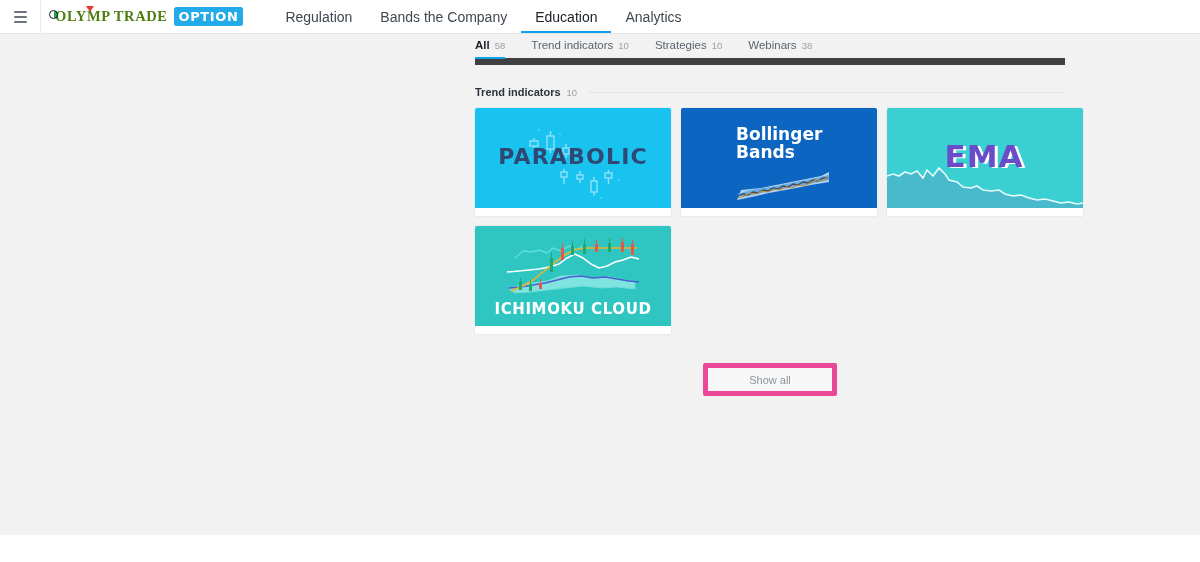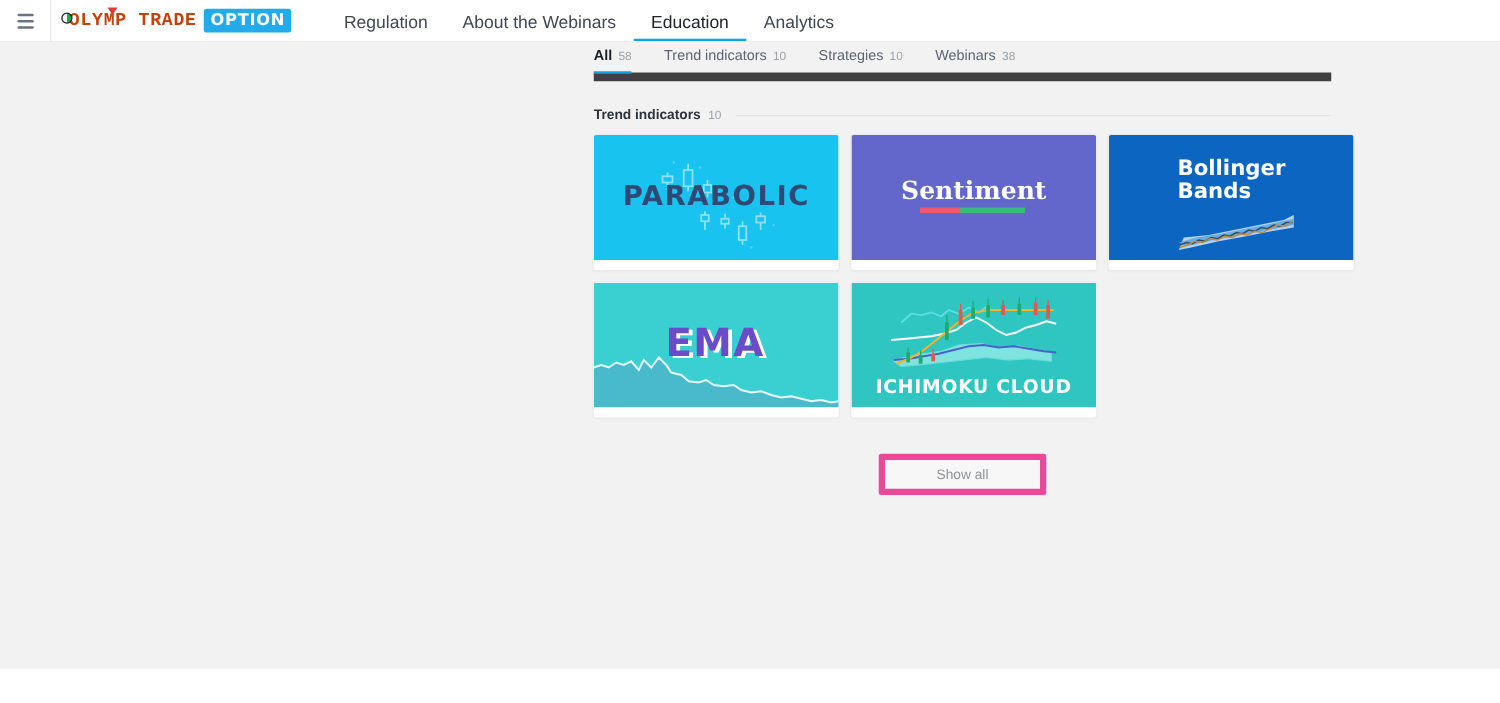--- a/index.html
+++ b/index.html
@@ -25,23 +25,23 @@
   }
   .burger span { display:block; width: 13px; height: 2px; background: #6b7480; border-radius: 1px; }
   .nav-divider { width: 1px; height: 33px; background: #e9e9ec; }
 
   .logo {
     display: flex; align-items: center; gap: 6px;
     margin-left: 8px; padding: 0 6px; cursor: pointer;
     position: relative;
   }
   .logo-word {
-    font-family: Liberation Mono, monospace;
+    font-family: Liberation Serif, serif;
     font-size: 14.5px; font-weight: 700; letter-spacing: .6px;
-    color: #c2410c; white-space: nowrap; position: relative;
+    color: #4d7c0f; white-space: nowrap; position: relative;
   }
   .logo-o {
     position: absolute; left: -0.5px; top: 3px;
     width: 9px; height: 9px; border-radius: 50%;
     background: linear-gradient(90deg,#ffffff 0 50%, #1fa84e 50% 100%);
     border: 1.6px solid #111827;
   }
   .logo-heart {
     position: absolute; left: 37px; top: -1px;
     width: 0; height: 0;
@@ -163,21 +163,21 @@
 
     <div class="logo">
       <div class="logo-word">OLYMP TRADE</div>
       <div class="logo-o"></div>
       <div class="logo-heart"></div>
       <div class="logo-badge">OPTION</div>
     </div>
 
     <div class="nav-links">
       <div class="nav-link">Regulation</div>
-      <div class="nav-link">About the Webinars</div>
+      <div class="nav-link">Bands the Company</div>
       <div class="nav-link active">Education</div>
       <div class="nav-link">Analytics</div>
     </div>
   </div>
   <div class="nav-bottom-line"></div>
 
   <div class="content-bg"></div>
 
   <div class="content">
 
@@ -243,31 +243,20 @@
               <circle cx="144" cy="72" r="1"></circle>
                 <circle cx="126" cy="90" r="1"></circle>
             </g>
             <text x="98" y="56" text-anchor="middle" font-family="DejaVu Sans, sans-serif" font-size="22" font-weight="700" letter-spacing="1.2" fill="#2F4874">PARABOLIC</text>
           </svg>
         </div>
 
       </div>
 
 
-      <div class="card">
-        <div class="thumb">
-          <svg viewBox="0 0 196 100" preserveAspectRatio="none">
-            <rect x="0" y="0" width="196" height="100" fill="#6366CB"></rect>
-            <text x="98" y="51" text-anchor="middle" font-family="DejaVu Serif, serif" font-size="20" font-weight="700" fill="#FFFFFF">Sentiment</text>
-            <rect x="55" y="58" width="32" height="4.5" fill="#F4566E"></rect>
-            <rect x="87" y="58" width="52" height="4.5" fill="#3CB878"></rect>
-          </svg>
-        </div>
-
-      </div>
 
       <div class="card">
         <div class="thumb">
           <svg viewBox="0 0 196 100" preserveAspectRatio="none">
             <rect x="0" y="0" width="196" height="100" fill="#0C65C1"></rect>
             <text x="55" y="32" font-family="DejaVu Sans, sans-serif" font-size="17" font-weight="700" fill="#FFFFFF">Bollinger</text>
             <text x="55" y="50" font-family="DejaVu Sans, sans-serif" font-size="17" font-weight="700" fill="#FFFFFF">Bands</text>
             <path d="M56,92 L60,82 L80,80 L100,76 L120,72 L140,68 L148,64 L148,74 L130,77 L110,81 L88,85 L66,90 Z" fill="#CFE6F7" opacity=".85"></path>
             <path d="M56,86 L70,82 L90,79 L110,75 L130,71 L148,67 L148,72 L128,76 L106,80 L84,84 L62,89 Z" fill="#5CA8E8" opacity=".9"></path>
             <polyline fill="none" stroke="#3C4A5C" stroke-width="1.3" points="57,88 62,86 67,87 72,84 77,85 82,82 87,83 92,80 97,81 102,78 107,79 112,76 117,77 122,74 127,75 132,72 137,73 142,70 147,70"></polyline>

